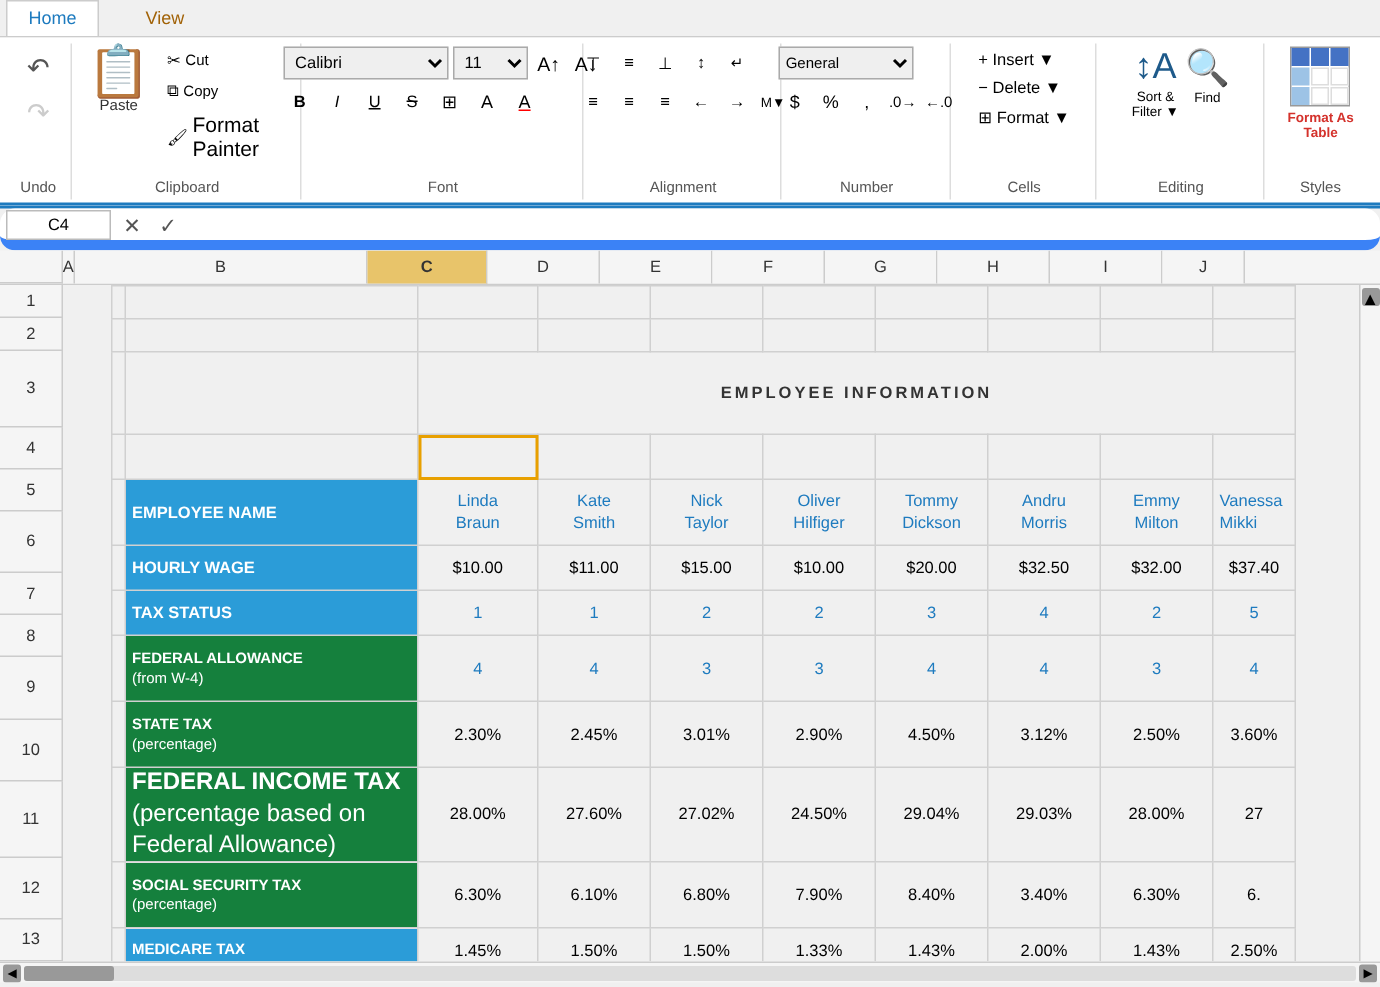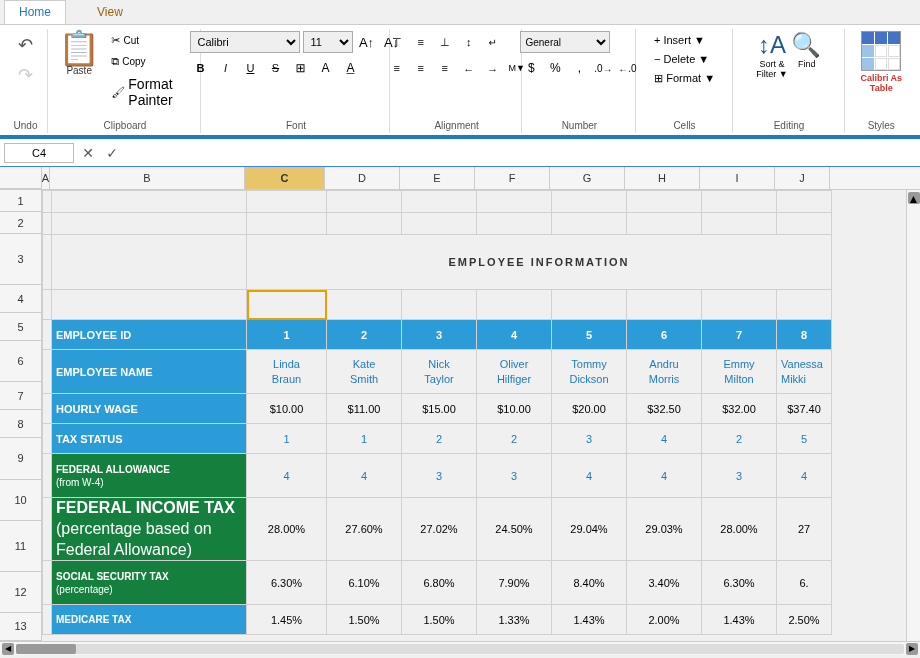--- a/index.html
+++ b/index.html
@@ -23,37 +23,37 @@
     .font-row { display: flex; gap: 3px; align-items: center; }
     .font-select { width: 110px; font-size: 11px; height: 22px; border: 1px solid #aaa; padding: 0 3px; }
     .font-size-select { width: 50px; font-size: 11px; height: 22px; border: 1px solid #aaa; padding: 0 3px; }
     .font-btn { width: 22px; height: 22px; border: 1px solid transparent; background: none; cursor: pointer; font-size: 11px; display: flex; align-items: center; justify-content: center; border-radius: 2px; }
     .font-btn.bold { font-weight: bold; }
     .font-btn.italic { font-style: italic; }
     .font-btn.underline { text-decoration: underline; }
     .font-btn.strikethrough { text-decoration: line-through; }
 
     
-    .formula-bar { background: white; border-bottom: 1px solid #3b82f6; display: flex; align-items: center; height: 28px; padding: 0 4px; gap: 4px; }
+    .formula-bar { background: white; border-bottom: 7px solid #3b82f6; display: flex; align-items: center; height: 28px; padding: 0 4px; gap: 4px; border-radius: 10px; }
     .name-box { width: 70px; border: 1px solid #bbb; height: 20px; padding: 0 4px; font-size: 11px; text-align: center; }
     .formula-bar-btn { width: 20px; height: 20px; display: flex; align-items: center; justify-content: center; cursor: pointer; font-size: 14px; color: #555; border: none; background: none; }
     .formula-input { flex: 1; border: none; outline: none; font-size: 12px; }
 
     
     .spreadsheet-container { display: flex; flex-direction: column; height: calc(658px - 22px - 112px - 22px - 28px); overflow: hidden; }
     .col-headers { display: flex; background: #f5f5f5; border-bottom: 1px solid #ccc; }
     .corner-cell { width: 42px; min-width: 42px; height: 22px; border-right: 1px solid #ccc; border-bottom: 1px solid #ccc; background: #f5f5f5; }
     .col-header { height: 22px; display: flex; align-items: center; justify-content: center; border-right: 1px solid #ccc; font-size: 11px; color: #333; background: #f5f5f5; }
     .col-header.active { background: #e8c46a; font-weight: bold; }
 
     .spreadsheet-body { display: flex; overflow: hidden; }
     .row-headers { display: flex; flex-direction: column; background: #f5f5f5; min-width: 42px; }
     .row-header { height: 100%; min-height: 22px; display: flex; align-items: center; justify-content: center; border-right: 1px solid #ccc; border-bottom: 1px solid #ccc; font-size: 11px; color: #333; }
 
-    .grid-area { flex: 1; overflow: hidden; }
+    .grid-area { flex: 1; overflow: hidden; margin-left: 32px; }
     table.grid { border-collapse: collapse; table-layout: fixed; }
     table.grid td { border: 1px solid #d0d0d0; padding: 0 4px; font-size: 11px; overflow: hidden; white-space: nowrap; }
 
     
     td.blue-header { background: #2b9cd8; color: white; font-weight: bold; font-size: 11px; }
     td.blue-subheader { background: #15803d; color: white; font-weight: bold; font-size: 10px; }
 
     
     td.emp-name { color: #1e7bbf; text-align: center; font-size: 11px; }
 
@@ -209,21 +209,21 @@
             <div style="background:#4472c4;"></div>
               <div style="background:#4472c4;"></div>
               <div style="background:#4472c4;"></div>
             <div style="background:#9dc3e6;"></div>
               <div style="background:white; border:1px solid #ddd;"></div>
               <div style="background:white; border:1px solid #ddd;"></div>
             <div style="background:#9dc3e6;"></div>
               <div style="background:white; border:1px solid #ddd;"></div>
               <div style="background:white; border:1px solid #ddd;"></div>
           </div>
-          <div style="font-size:9px; text-align:center; margin-top:2px; color:#d4322c; font-weight:bold;">Calibri As Table</div>
+          <div style="font-size:9px; text-align:center; margin-top:2px; color:#d4322c; font-weight:bold;">Format As Table</div>
         </div>
       </div>
       <div class="ribbon-group-label">Styles</div>
     </div>
   </div>
 </div>
 
 <div class="formula-bar">
   <input class="name-box" value="C4" style="">
   <button class="formula-bar-btn">✕</button>
@@ -319,32 +319,20 @@
           <td class="selected"></td>
           <td></td>
           <td></td>
           <td></td>
           <td></td>
           <td></td>
           <td></td>
           <td></td>
         </tr>
 
-        <tr>
-          <td style="height:30px;"></td>
-          <td class="blue-header">EMPLOYEE ID</td>
-          <td class="blue-header data-center">1</td>
-          <td class="blue-header data-center">2</td>
-          <td class="blue-header data-center">3</td>
-          <td class="blue-header data-center">4</td>
-          <td class="blue-header data-center">5</td>
-          <td class="blue-header data-center">6</td>
-          <td class="blue-header data-center">7</td>
-          <td class="blue-header data-center">8</td>
-        </tr>
 
         <tr>
           <td style="height:44px;"></td>
           <td class="blue-header" style="vertical-align:middle;">EMPLOYEE NAME</td>
           <td class="emp-name" style="text-align:center; vertical-align:middle; line-height:1.3;">Linda<br>Braun</td>
           <td class="emp-name" style="text-align:center; vertical-align:middle; line-height:1.3;">Kate<br>Smith</td>
           <td class="emp-name" style="text-align:center; vertical-align:middle; line-height:1.3;">Nick<br>Taylor</td>
           <td class="emp-name" style="text-align:center; vertical-align:middle; line-height:1.3;">Oliver<br>Hilfiger</td>
           <td class="emp-name" style="text-align:center; vertical-align:middle; line-height:1.3;">Tommy<br>Dickson</td>
           <td class="emp-name" style="text-align:center; vertical-align:middle; line-height:1.3;">Andru<br>Morris</td>
@@ -384,20 +372,32 @@
           <td class="data-blue">4</td>
           <td class="data-blue">4</td>
           <td class="data-blue">3</td>
           <td class="data-blue">3</td>
           <td class="data-blue">4</td>
           <td class="data-blue">4</td>
           <td class="data-blue">3</td>
           <td class="data-blue">4</td>
         </tr>
 
+        <tr>
+          <td style="height:44px;"></td>
+          <td class="blue-subheader" style="vertical-align:middle; font-size:10px; line-height:1.3;">STATE TAX<br><span style="font-weight:normal;">(percentage)</span></td>
+          <td class="data-center">2.30%</td>
+          <td class="data-center">2.45%</td>
+          <td class="data-center">3.01%</td>
+          <td class="data-center">2.90%</td>
+          <td class="data-center">4.50%</td>
+          <td class="data-center">3.12%</td>
+          <td class="data-center">2.50%</td>
+          <td class="data-center">3.60%</td>
+        </tr>
 
         <tr>
           <td style="height:55px;"></td>
           <td class="blue-subheader" style="vertical-align:middle; font-size:16px; line-height:1.3;">FEDERAL INCOME TAX<br><span style="font-weight:normal;">(percentage based on<br>Federal Allowance)</span></td>
           <td class="data-center">28.00%</td>
           <td class="data-center">27.60%</td>
           <td class="data-center">27.02%</td>
           <td class="data-center">24.50%</td>
           <td class="data-center">29.04%</td>
           <td class="data-center">29.03%</td>

